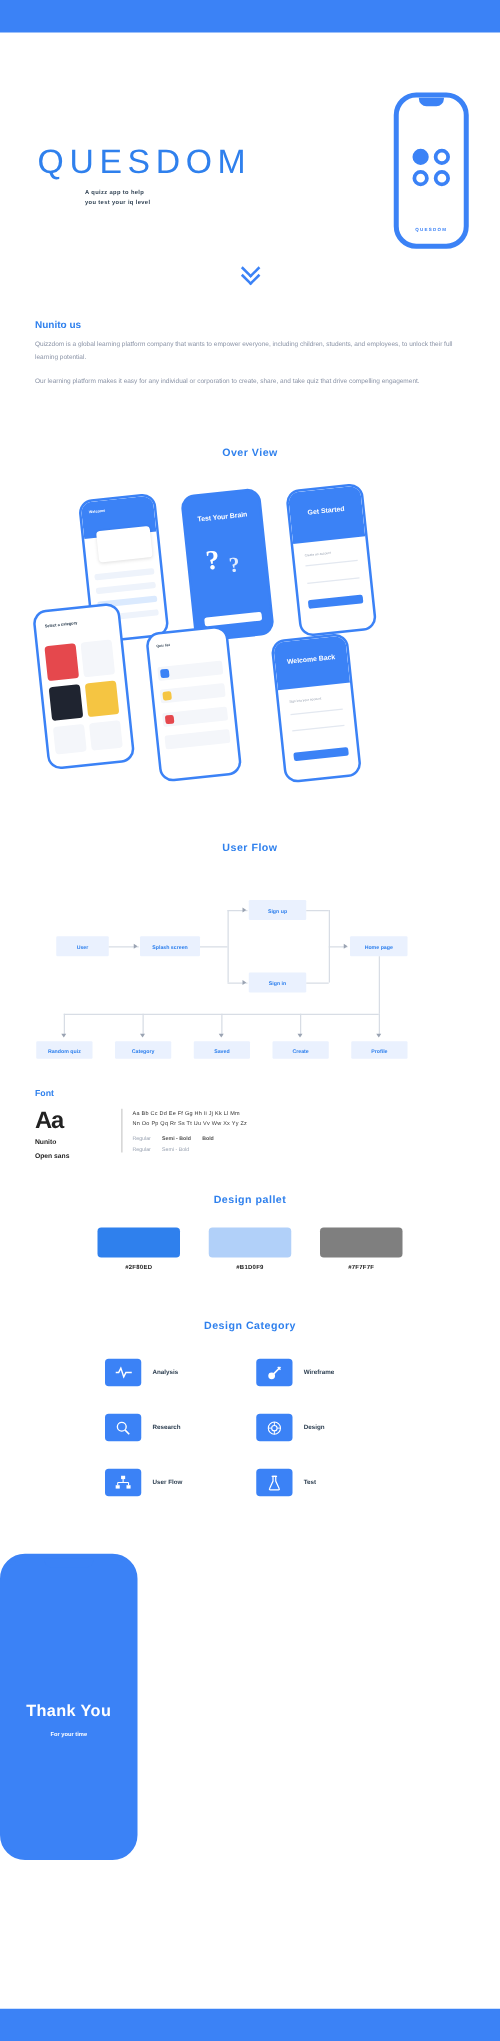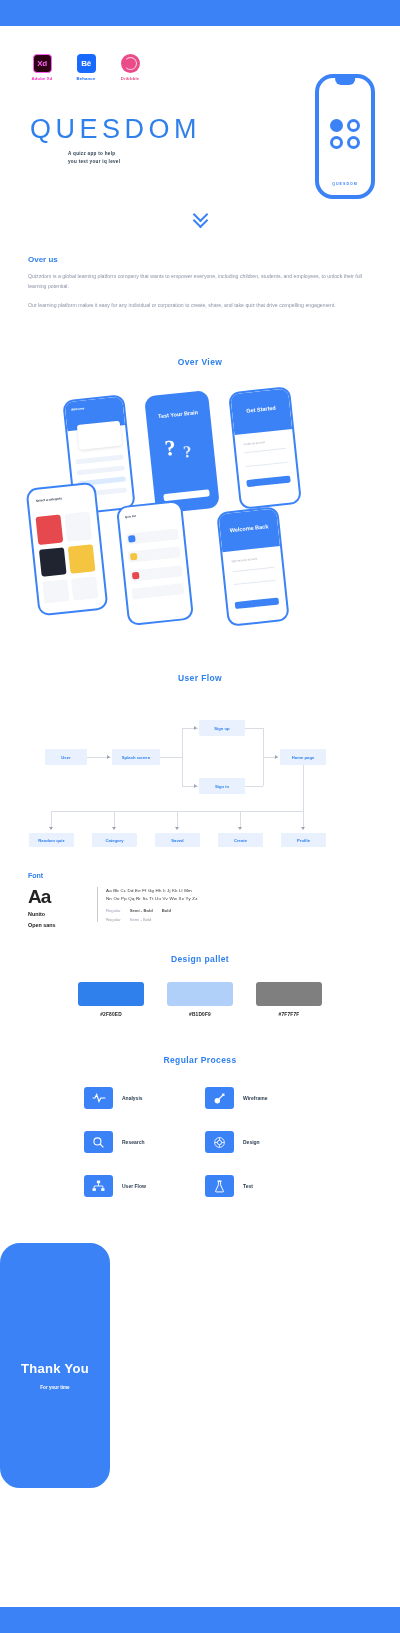--- a/index.html
+++ b/index.html
@@ -152,34 +152,20 @@
     color:#fff; font-size:13px; font-weight:bold; letter-spacing:.3px; }
   .ty-sub { position:absolute; left:0; right:0; top:58%; text-align:center;
     color:#fff; font-size:4.6px; font-weight:bold; }
 </style>
 </head>
 <body>
 
 <div class="band" id="top-band"></div>
 
 <div class="header">
-  <div class="tools">
-    <div class="tool">
-      <div class="tool-badge badge-xd">Xd</div>
-      <div class="tool-label l-xd">Adobe Xd</div>
-    </div>
-    <div class="tool">
-      <div class="tool-badge badge-be">Bē</div>
-      <div class="tool-label l-be">Behance</div>
-    </div>
-    <div class="tool">
-      <div class="tool-badge badge-dr"></div>
-      <div class="tool-label l-dr">Dribbble</div>
-    </div>
-  </div>
 
   <div class="brand">
     <div class="brand-title">QUESDOM</div>
     <div class="brand-sub">
       <div>A quizz app to help</div>
       <div>you test your iq level</div>
     </div>
   </div>
 
   <div class="phone" id="hero-phone">
@@ -193,21 +179,21 @@
     <div class="hero-name">QUESDOM</div>
   </div>
 </div>
 
 <div class="chevrons">
   <span class="chev"></span>
   <span class="chev"></span>
 </div>
 
 <div class="about">
-  <h3>Over us</h3>
+  <h3>Nunito us</h3>
   <p>Quizzdom is a global learning platform company that wants to empower everyone, including children, students, and employees, to unlock their full learning potential.</p>
   <p>Our learning platform makes it easy for any individual or corporation to create, share, and take quiz that drive compelling engagement.</p>
 </div>
 
 <div style="margin-top:47px">
   <div class="section-title">Over View</div>
 
   <div class="overview">
 
     <div class="mini" style="left:68px; top:24px; width:62px; height:115px; transform:rotate(-6deg);">
@@ -355,21 +341,21 @@
       <div class="hex">#B1D0F9</div>
     </div>
     <div class="swatch">
       <div class="chip" style="background:#7F7F7F"></div>
       <div class="hex">#7F7F7F</div>
     </div>
   </div>
 </div>
 
 <div class="process">
-  <div class="section-title">Regular Process</div>
+  <div class="section-title">Design Category</div>
   <div class="grid">
     <div class="pitem">
       <div class="picon">
         <svg width="14" height="10" viewBox="0 0 24 16">
             <polyline points="1,8 5,8 8,2 12,14 15,8 23,8" fill="none" stroke="#fff" stroke-width="2"></polyline>
           </svg>
       </div>
       <div class="plabel">Analysis</div>
     </div>
     <div class="pitem">

